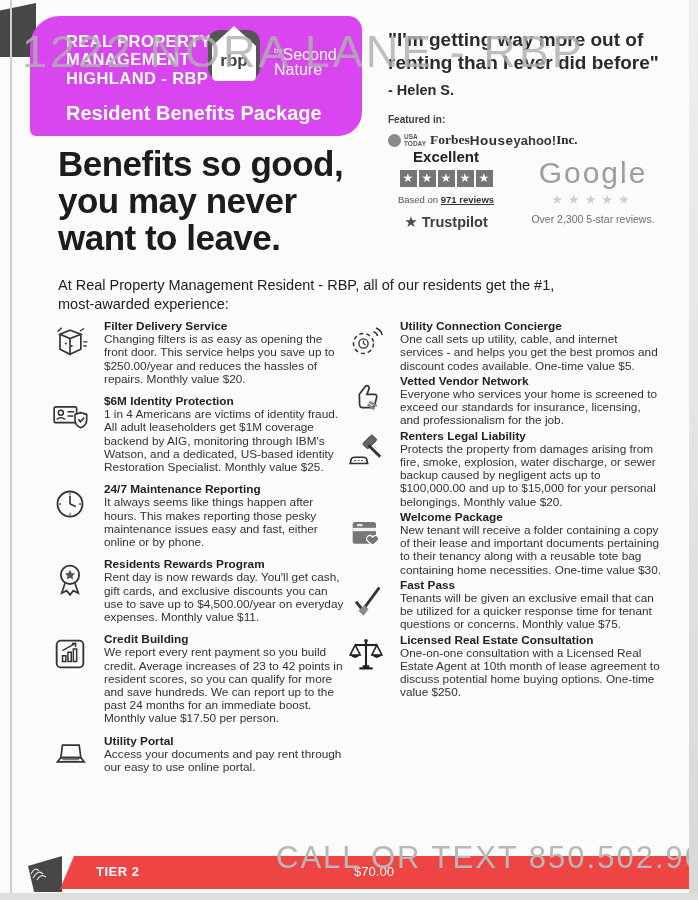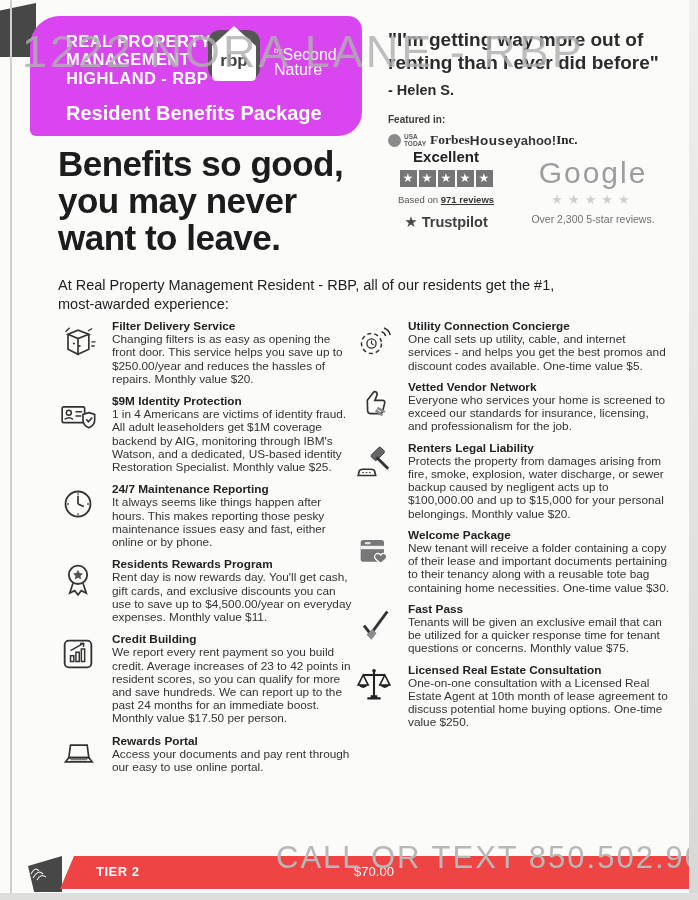--- a/index.html
+++ b/index.html
@@ -49,23 +49,23 @@
   .gg{position:absolute;left:503px;top:156px;width:180px;text-align:center;}
   .gg-logo{font-size:30px;color:#9d9d9d;letter-spacing:2px;font-weight:500;}
   .gg-stars{font-size:13px;color:#cfcfcf;letter-spacing:5px;margin-top:2px;}
   .gg-caption{margin-top:6px;font-size:10.5px;color:#6f6f6f;}
   
   .headline{position:absolute;left:58px;top:146px;font-size:35px;font-weight:800;color:#1c1c1c;
             line-height:1.05;white-space:pre-line;letter-spacing:-.5px;}
   .intro{position:absolute;left:58px;top:276px;width:606px;font-size:14.5px;color:#222;
          line-height:1.3;white-space:pre-line;}
   
-  .benefits{position:absolute;left:58px;top:320px;display:flex;}
+  .benefits{position:absolute;left:50px;top:320px;display:flex;}
   .colL{width:296px;display:flex;flex-direction:column;gap:9px;}
-  .colR{width:316px;display:flex;flex-direction:column;gap:8px;}
+  .colR{width:316px;display:flex;flex-direction:column;gap:2px;}
   .item{display:flex;gap:10px;}
   .ic{flex:none;width:44px;}
   .ic svg{display:block;margin-top:1px;}
   .it{font-size:11.8px;line-height:1.12;color:#333;}
   .bt{display:block;font-weight:700;color:#222;}
   
   .bar{position:absolute;left:58px;top:856px;width:632px;height:33px;background:#ef4444;z-index:3;
        clip-path:polygon(16px 0,100% 0,100% 100%,2px 100%);}
   .bar-tier{position:absolute;left:38px;top:8px;font-size:13px;font-weight:600;color:#fff;letter-spacing:.5px;}
   .bar-price{position:absolute;left:0;right:0;top:8px;text-align:center;font-size:13px;color:#fff;}
@@ -167,21 +167,21 @@
         <span class="ic">
           <svg width="40" height="40" viewBox="0 0 48 48">
               <rect x="5" y="13" width="27" height="19" rx="2" fill="none" stroke="#333" stroke-width="2"></rect>
               <circle cx="13" cy="20" r="3" fill="none" stroke="#333" stroke-width="1.8"></circle>
               <path d="M8 28 q5 -4 10 0 M21 19 h8 M21 24 h7" fill="none" stroke="#333" stroke-width="1.8"></path>
               <path d="M37 20 l7 2 v7 q0 6 -7 9 q-7 -3 -7 -9 v-7 Z" fill="#fff" stroke="#333" stroke-width="2"></path>
               <path d="M34 28 l2.5 3 l4.5 -5" fill="none" stroke="#333" stroke-width="2"></path>
             </svg>
         </span>
         <div class="it">
-          <b class="bt">$9M Identity Protection</b>
+          <b class="bt">$6M Identity Protection</b>
           <span>1 in 4 Americans are victims of identity fraud. All adult leaseholders get $1M coverage backend by AIG, monitoring through IBM's Watson, and a dedicated, US-based identity Restoration Specialist. Monthly value $25.</span>
         </div>
       </div>
 
       <div class="item">
         <span class="ic">
           <svg width="40" height="40" viewBox="0 0 48 48">
               <circle cx="24" cy="24" r="15" fill="none" stroke="#333" stroke-width="2.2"></circle>
               <path d="M24 24 V14 M24 24 L31 27" fill="none" stroke="#333" stroke-width="2"></path>
               <path d="M24 11 v2 M24 35 v2 M11 24 h2 M35 24 h2" stroke="#333" stroke-width="1.6"></path>
@@ -223,21 +223,21 @@
 
       <div class="item">
         <span class="ic">
           <svg width="40" height="40" viewBox="0 0 48 48">
               <path d="M15 11 H35 L37 26 H13 Z" fill="none" stroke="#333" stroke-width="2"></path>
               <path d="M9 31 H41 L37 26 H13 Z" fill="none" stroke="#333" stroke-width="2"></path>
               <path d="M15 28.5 h20" stroke="#333" stroke-width="1"></path>
             </svg>
         </span>
         <div class="it">
-          <b class="bt">Rewards Portal</b>
+          <b class="bt">Utility Portal</b>
           <span>Access your documents and pay rent through our easy to use online portal.</span>
         </div>
       </div>
 
     </div>
     <div class="colR">
 
       <div class="item">
         <span class="ic">
           <svg width="40" height="40" viewBox="0 0 48 48">

